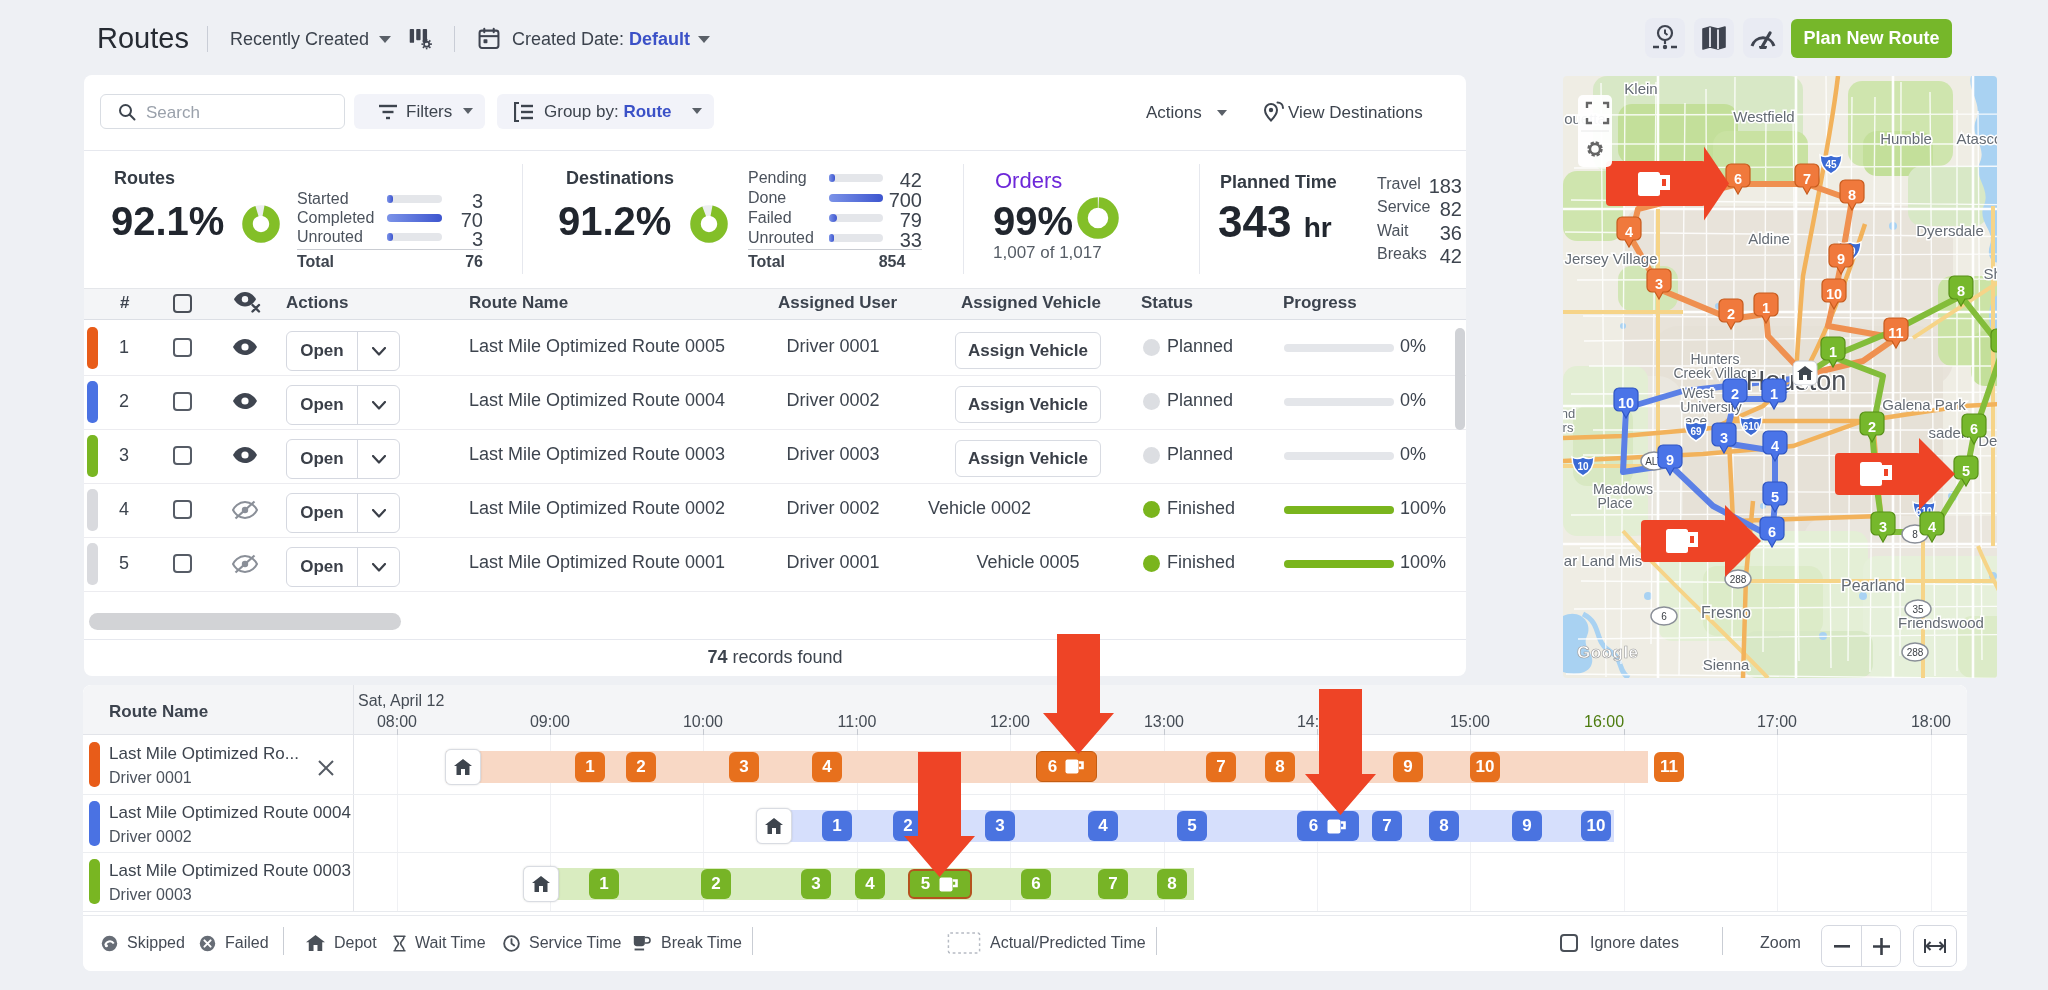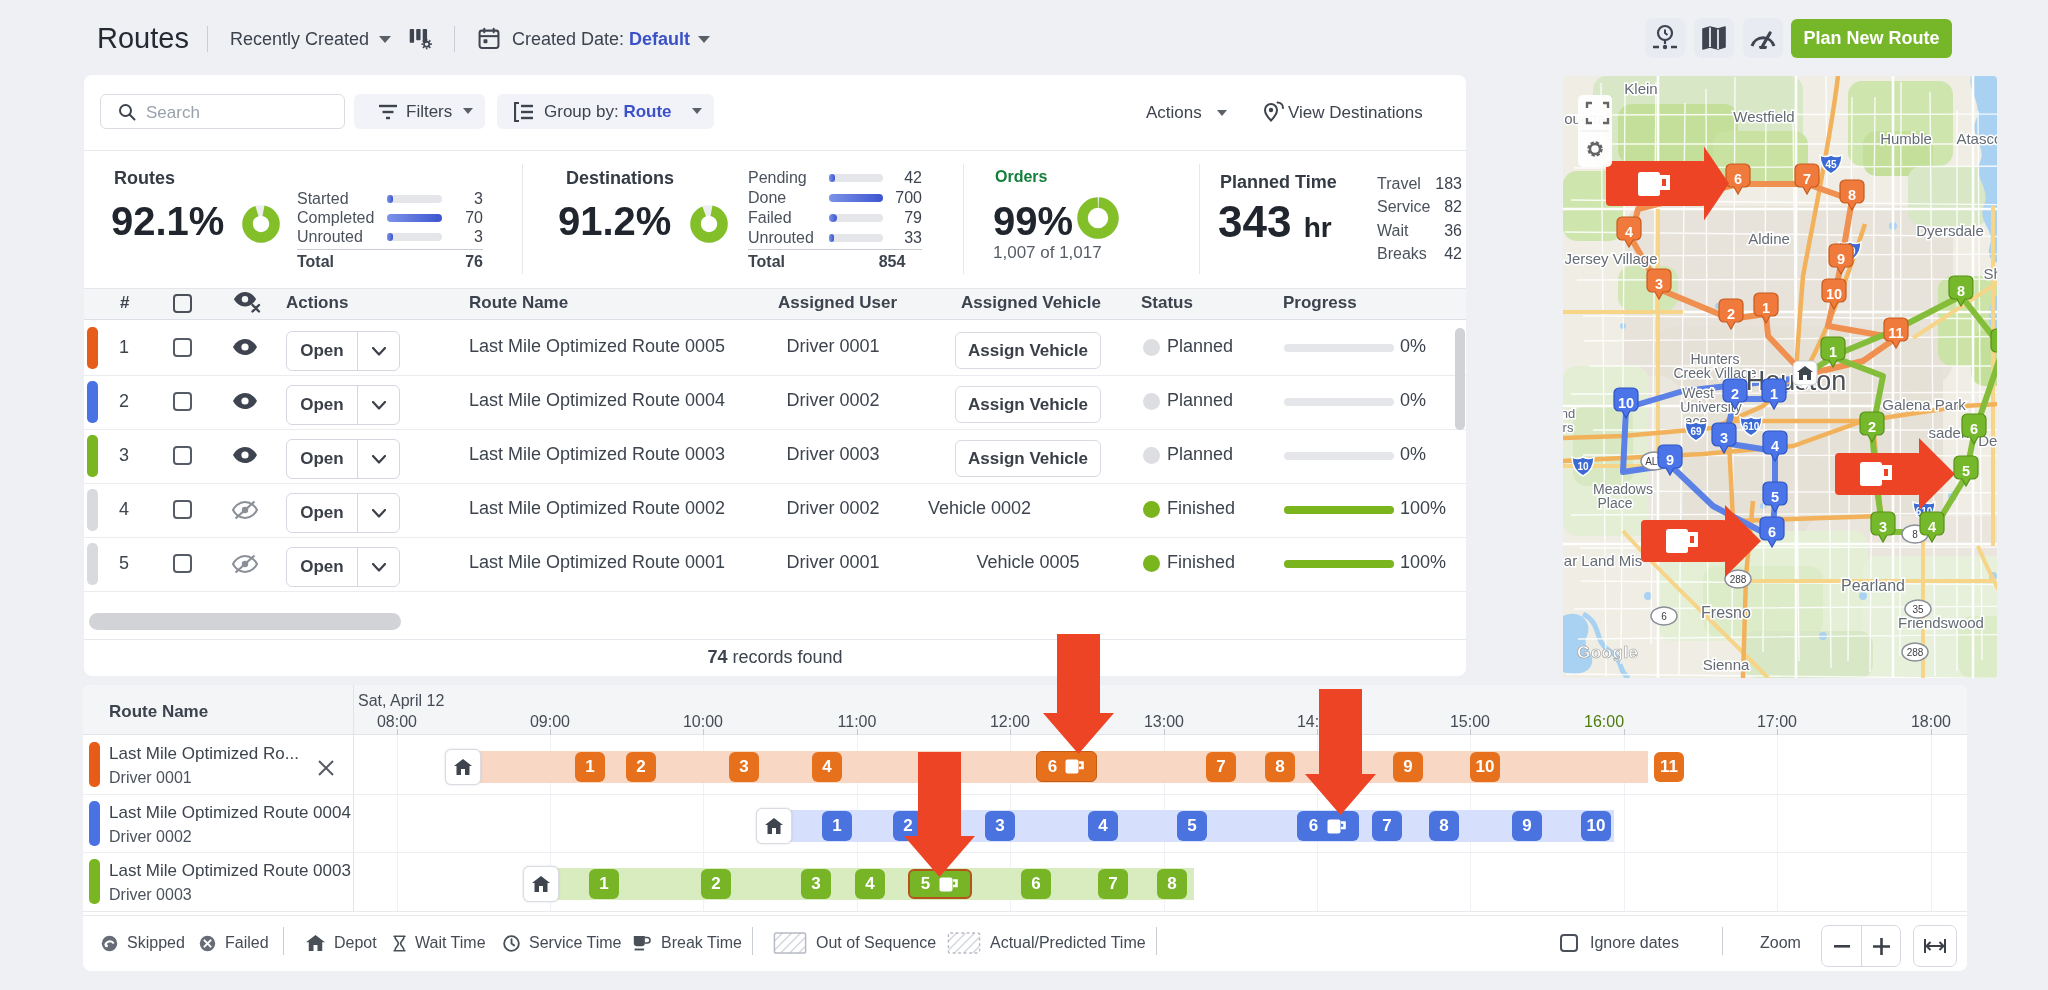--- a/index.html
+++ b/index.html
@@ -8,21 +8,21 @@
 .abs{position:absolute}
 .card{position:absolute;background:#fff;border-radius:8px}
 .ibtn{position:absolute;background:#e9ebf3;border-radius:8px}
 .chev{display:inline-block;width:0;height:0;border-left:6px solid transparent;border-right:6px solid transparent;border-top:7px solid #5a6068;vertical-align:middle}
 .vline{position:absolute;width:1px;background:#e6e8ee}
 .hline{position:absolute;height:1px;background:#e6e8ee}
 .donut{position:absolute}
 .sbar{position:absolute;height:8px;border-radius:4px;background:#e4e6ea}
 .sfill{position:absolute;height:8px;border-radius:4px;background:linear-gradient(90deg,#7b93e8,#3d55cf)}
 .statlbl{position:absolute;font-size:16px;color:#4b525c}
-.statval{position:absolute;font-size:16px;color:#3d444e;text-align:right;width:60px}
+.statval{position:absolute;font-size:20px;color:#3d444e;text-align:right;width:60px}
 .hdrcell{position:absolute;font-size:17px;font-weight:bold;color:#3c434e}
 .cell{position:absolute;font-size:18px;color:#3d444e}
 .openbtn{position:absolute;height:40px;border:1px solid #d5d8e0;border-radius:6px;background:#fff;display:flex}
 .acc{position:absolute;width:11px;border-radius:5px}
 .marker{position:absolute;height:30px;border-radius:6px;color:#fff;font-size:17px;font-weight:bold;display:flex;align-items:center;justify-content:center}
 .legtxt{font-size:16px;color:#454b55}
 </style>
 </head>
 <body>
 
@@ -162,21 +162,21 @@
     <div class="sfill" style="left:745px;top:159px;width:5px"></div>
   <div class="statval" style="left:778px;top:94px">42</div>
   <div class="statval" style="left:778px;top:114px">700</div>
   <div class="statval" style="left:778px;top:134px">79</div>
   <div class="statval" style="left:778px;top:154px">33</div>
   <div class="hline" style="left:664px;top:174px;width:174px;background:#c9ccd2"></div>
   <div class="abs" style="left:664px;top:178px;font-size:16px;font-weight:bold;color:#3d444e">Total</div>
   <div class="abs" style="left:778px;top:178px;width:60px;text-align:center;font-size:16px;font-weight:bold;color:#3d444e">854</div>
   <div class="vline" style="left:879px;top:89px;height:110px"></div>
 
-  <div class="abs" style="left:911px;top:93px;font-size:16px;font-weight:bold;color:#15803d">Orders</div>
+  <div class="abs" style="left:911px;top:93px;font-size:22px;font-weight:normal;color:#6d28d9">Orders</div>
   <div class="abs" style="left:909px;top:124px;font-size:40px;font-weight:bold;color:#21262e">99%</div>
   <svg class="donut" style="left:993px;top:122px" width="42" height="42" viewBox="0 0 42 42">
       <circle cx="21" cy="21" r="15.5" fill="none" stroke="#eceef0" stroke-width="10.5"></circle>
       <circle cx="21" cy="21" r="15.5" fill="none" stroke="#83bf28" stroke-width="10.5" stroke-dasharray="96.4 1" stroke-dashoffset="24"></circle>
     </svg>
   <div class="abs" style="left:909px;top:168px;font-size:17px;color:#565d66">1,007 of 1,017</div>
   <div class="vline" style="left:1115px;top:89px;height:110px"></div>
 
   <div class="abs" style="left:1136px;top:97px;font-size:18px;font-weight:bold;color:#343b44">Planned Time</div>
   <div class="abs" style="left:1134px;top:122px;font-size:44px;font-weight:bold;color:#21262e">343 <span style="font-size:28px">hr</span></div>
@@ -491,34 +491,20 @@
       <span style="display:flex">
         <svg width="19" height="16" viewBox="0 0 24 20">
           <path d="M1 1 h14 v9 a4 4 0 0 1 -4 4 h-6 a4 4 0 0 1 -4 -4 z" fill="#4a5058"></path>
           <path d="M15 3 h3 a3 3 0 0 1 0 7 h-3" fill="none" stroke="#4a5058" stroke-width="2"></path>
           <rect x="2" y="17" width="12" height="2.4" fill="#4a5058"></rect>
         </svg>
       </span>
       <span class="legtxt">Break Time</span>
     </div>
   <div class="abs" style="left:669px;top:242px;width:1px;height:28px;background:#c9cdd4"></div>
-  <div class="abs" style="left:690px;top:230px;height:56px;display:flex;align-items:center;gap:9px">
-      <span style="display:flex">
-        <svg width="34" height="22" viewBox="0 0 36 24">
-          <defs>
-            <pattern id="h1" width="7" height="7" patternTransform="rotate(45)" patternUnits="userSpaceOnUse">
-              <rect width="7" height="7" fill="#fff"></rect>
-              <line x1="0" y1="0" x2="0" y2="7" stroke="#c6cad1" stroke-width="2.5"></line>
-            </pattern>
-          </defs>
-          <rect x="1" y="1" width="34" height="22" fill="url(#h1)" stroke="#b6bbc3" stroke-width="1.6" rx="2"></rect>
-        </svg>
-      </span>
-      <span class="legtxt">Out of Sequence</span>
-    </div>
   <div class="abs" style="left:864px;top:230px;height:56px;display:flex;align-items:center;gap:9px">
       <span style="display:flex">
         <svg width="34" height="22" viewBox="0 0 36 24">
           <rect x="1" y="1" width="34" height="22" fill="url(#h1)" stroke="#b6bbc3" stroke-width="1.6" rx="2" stroke-dasharray="3 3"></rect>
         </svg>
       </span>
       <span class="legtxt">Actual/Predicted Time</span>
     </div>
   <div class="abs" style="left:1073px;top:242px;width:1px;height:28px;background:#c9cdd4"></div>
   <div class="abs" style="left:1477px;top:230px;height:56px;display:flex;align-items:center;gap:12px">

